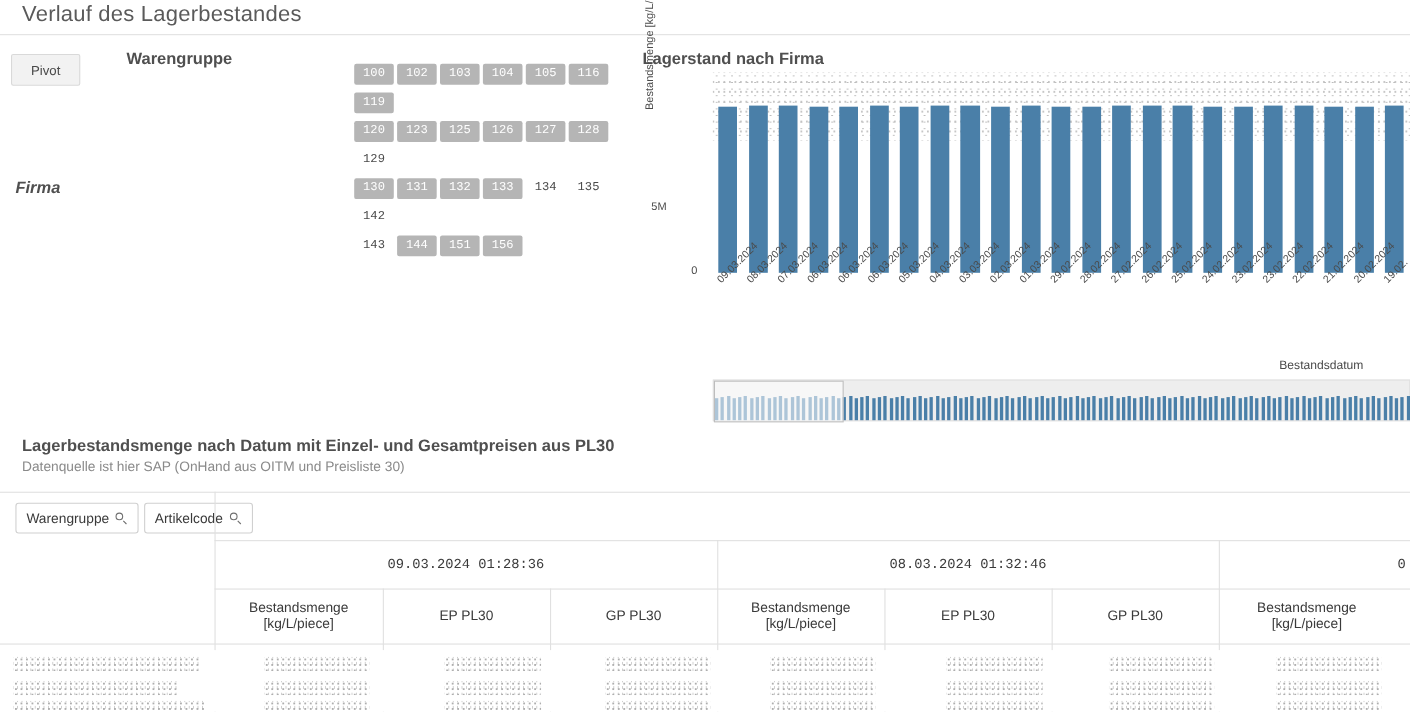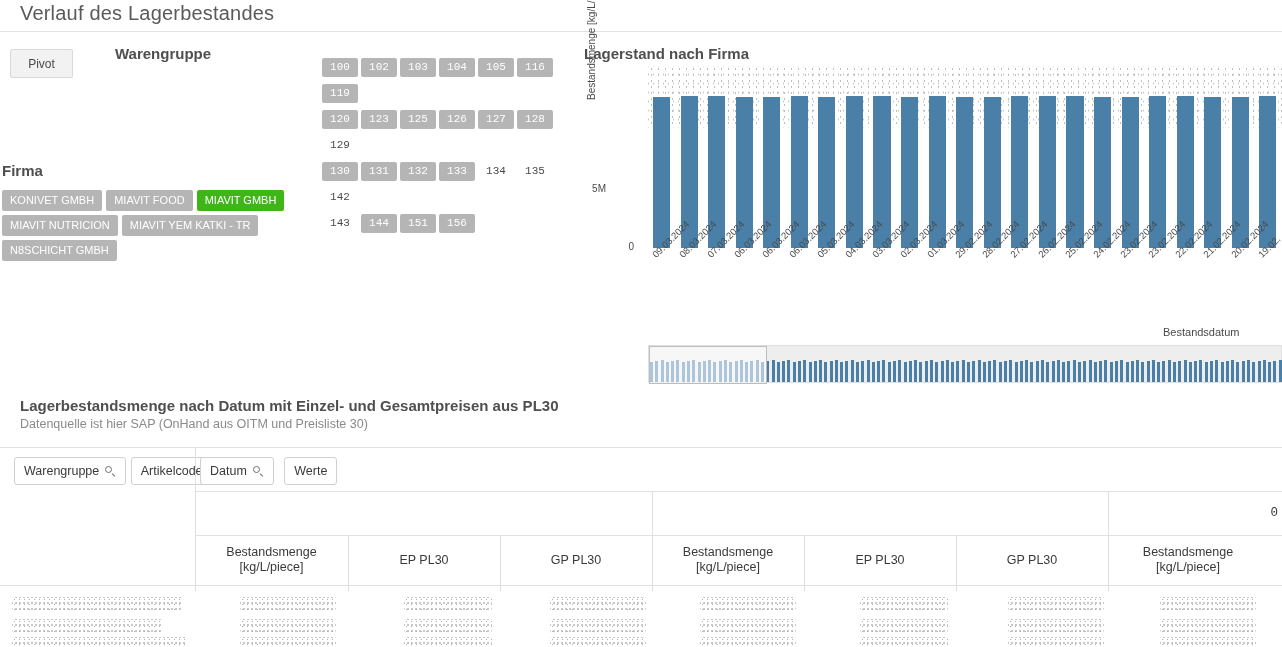--- a/index.html
+++ b/index.html
@@ -96,23 +96,24 @@
   #artikelgruppe-block {
     position: absolute;
     left: 322px;
     top: 45px;
     width: 240px;
   }
   #artikelgruppe-block .chips { margin-top: 11px; }
   #artikelgruppe-block .chip { margin: 0 3px 5px 0; }
   #firma-block {
     position: absolute;
-    left: 2px;
+    left: 14px;
     top: 162px;
     width: 300px;
+    font-style: italic;
   }
   #firma-block .chips { margin-top: 11px; }
   
   .chart-title {
     position: absolute;
     left: 584px;
     top: 45px;
     font-size: 15px;
     font-weight: bold;
     color: #4f4f4f;
@@ -360,25 +361,20 @@
   <div class="chips">
     <span class="chip mono">100</span><span class="chip mono">102</span><span class="chip mono">103</span><span class="chip mono">104</span><span class="chip mono">105</span><span class="chip mono">116</span><span class="chip mono">119</span><br>
     <span class="chip mono">120</span><span class="chip mono">123</span><span class="chip mono">125</span><span class="chip mono">126</span><span class="chip mono">127</span><span class="chip mono">128</span><span class="chip mono off">129</span><br>
     <span class="chip mono">130</span><span class="chip mono">131</span><span class="chip mono">132</span><span class="chip mono">133</span><span class="chip mono off">134</span><span class="chip mono off">135</span><span class="chip mono off">142</span><br>
     <span class="chip mono off">143</span><span class="chip mono">144</span><span class="chip mono">151</span><span class="chip mono">156</span>
   </div>
 </div>
 
 <div id="firma-block">
   <div class="filter-heading">Firma</div>
-  <div class="chips">
-    <span class="chip">KONIVET GMBH</span><span class="chip">MIAVIT FOOD</span><span class="chip selected">MIAVIT GMBH</span><br>
-    <span class="chip">MIAVIT NUTRICION</span><span class="chip">MIAVIT YEM KATKI - TR</span><br>
-    <span class="chip">N8SCHICHT GMBH</span>
-  </div>
 </div>
 
 <div class="chart-title">Lagerstand nach Firma</div>
 <div class="y-axis-label">Bestandsmenge [kg/L/piece]</div>
 <div class="y-tick" style="left:576px; top:183px;">5M</div>
 <div class="y-tick" style="left:604px; top:241px;">0</div>
 
 <div class="plot-area">
   <div class="noise-band"></div>
   <div id="bars">
@@ -570,43 +566,36 @@
     <div class="field-btn">
       <span>Warengruppe</span>
       <span class="mag"></span>
     </div>
     <div class="field-btn">
       <span>Artikelcode</span>
       <span class="mag"></span>
     </div>
   </div>
 
-  <div id="col-fields">
-    <div class="field-btn" style="display:inline-flex;">
-      <span>Datum</span>
-      <span class="mag"></span>
-    </div>
-    <div class="field-btn" style="display:inline-flex;">
-      <span>Werte</span>
-    </div>
-  </div>
 
   <div class="grid-line-h" style="left:0; top:0; width:1282px;"></div>
   <div class="grid-line-h" style="left:195px; top:44px; width:1087px;"></div>
   <div class="grid-line-h" style="left:195px; top:88px; width:1087px;"></div>
   <div class="grid-line-h" style="left:0; top:138px; width:1282px;"></div>
 
   <div class="grid-line-v" style="left:195px; top:0; height:200px;"></div>
   <div class="grid-line-v" style="left:652px; top:44px; height:156px;"></div>
   <div class="grid-line-v" style="left:1108px; top:44px; height:156px;"></div>
   <div class="grid-line-v" style="left:348px; top:88px; height:112px;"></div>
   <div class="grid-line-v" style="left:500px; top:88px; height:112px;"></div>
   <div class="grid-line-v" style="left:804px; top:88px; height:112px;"></div>
   <div class="grid-line-v" style="left:956px; top:88px; height:112px;"></div>
 
+  <div class="date-header" style="left:195px; width:457px;">09.03.2024 01:28:36</div>
+  <div class="date-header" style="left:652px; width:456px;">08.03.2024 01:32:46</div>
   <div class="date-header" style="left:1108px; width:174px; justify-content:flex-end; padding-right:4px; box-sizing:border-box;">0</div>
 
   <div class="metric-header" style="left:195px; width:153px;">
     <span>Bestandsmenge</span>
     <span>[kg/L/piece]</span>
   </div>
   <div class="metric-header" style="left:348px; width:152px;">
     <span>EP PL30</span>
   </div>
   <div class="metric-header" style="left:500px; width:152px;">

